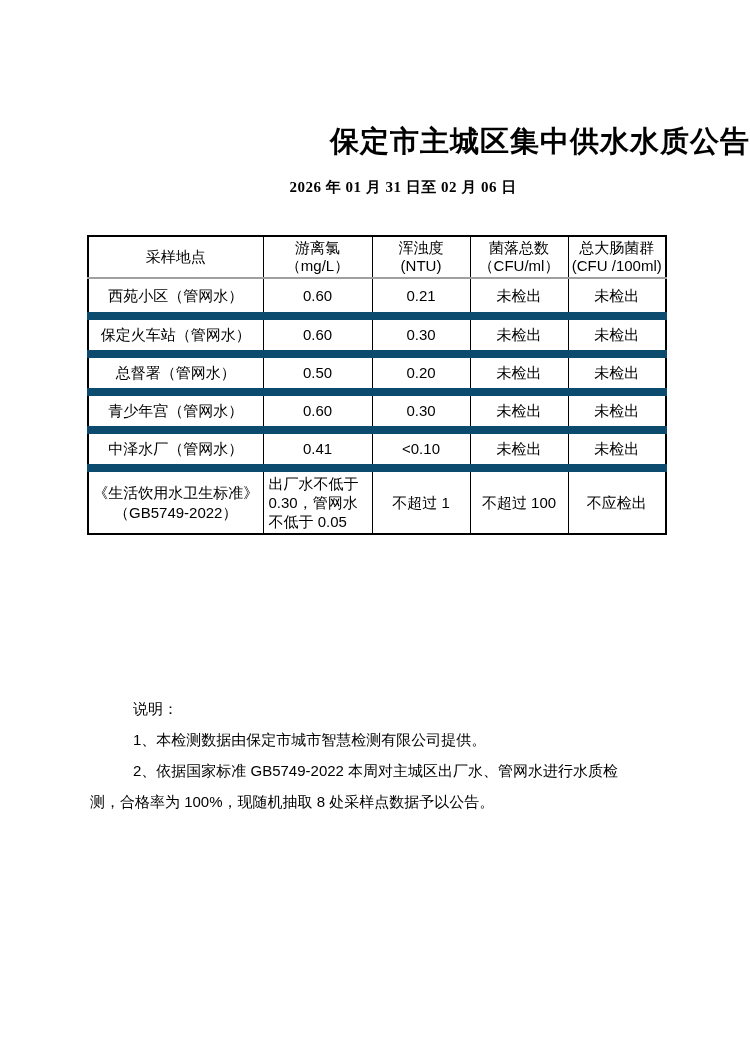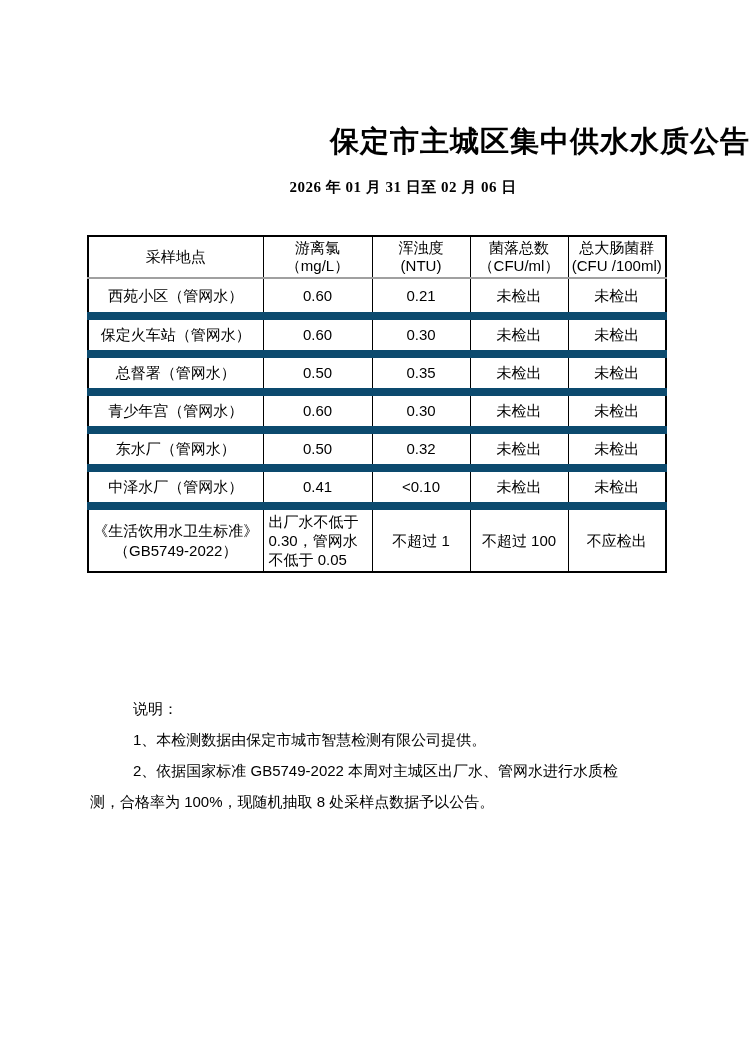--- a/index.html
+++ b/index.html
@@ -140,35 +140,28 @@
       <tr>
         <td>保定火车站（管网水）</td>
         <td>0.60</td>
         <td>0.30</td>
         <td>未检出</td>
         <td>未检出</td>
       </tr>
       <tr>
         <td>总督署（管网水）</td>
         <td>0.50</td>
-        <td>0.35</td>
+        <td>0.20</td>
         <td>未检出</td>
         <td>未检出</td>
       </tr>
       <tr>
         <td>青少年宫（管网水）</td>
         <td>0.60</td>
         <td>0.30</td>
-        <td>未检出</td>
-        <td>未检出</td>
-      </tr>
-      <tr>
-        <td>东水厂（管网水）</td>
-        <td>0.50</td>
-        <td>0.32</td>
         <td>未检出</td>
         <td>未检出</td>
       </tr>
       <tr>
         <td>中泽水厂（管网水）</td>
         <td>0.41</td>
         <td>&lt;0.10</td>
         <td>未检出</td>
         <td>未检出</td>
       </tr>

